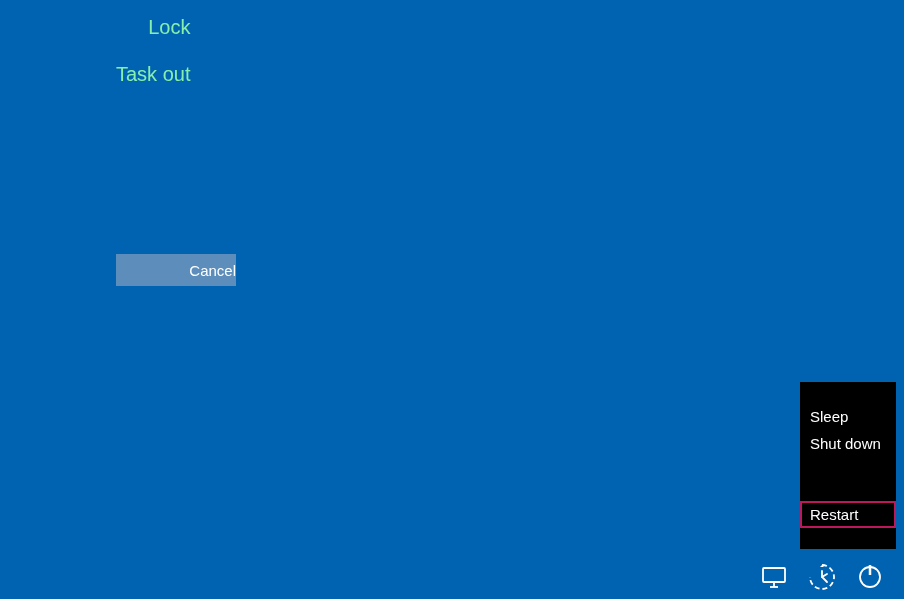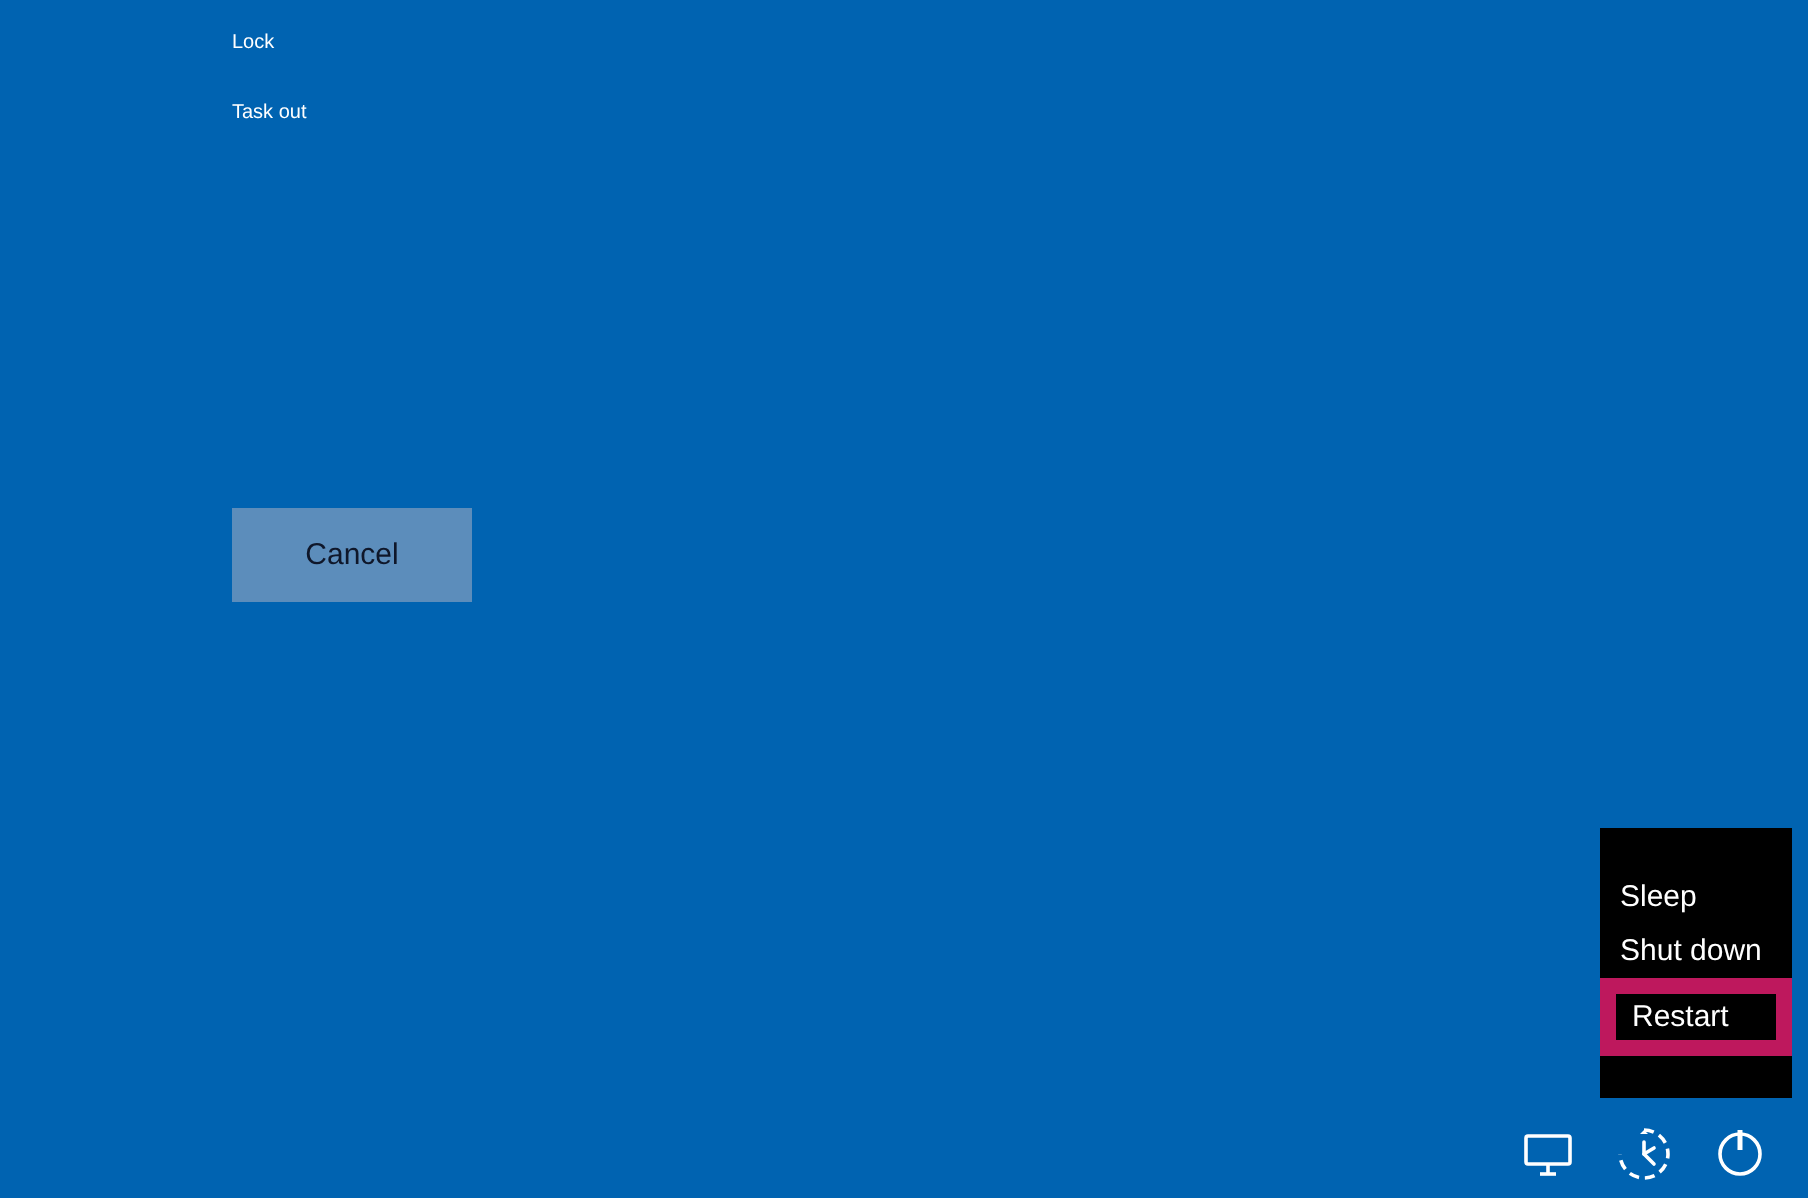--- a/index.html
+++ b/index.html
@@ -15,58 +15,60 @@
       color: #ffffff;
       position: relative;
       overflow: hidden;
     }
     .menu-list {
       position: absolute;
       top: 6px;
       left: 116px;
     }
     .menu-item {
-      font-size: 10px;
+      font-size: 20px;
       font-weight: 400;
       padding: 10px 0 14px 0;
       cursor: pointer;
-      color: #ffffff;
+      color: #86efac;
       white-space: nowrap;
+      text-align: right;
     }
     .cancel-button {
       position: absolute;
       top: 254px;
       left: 116px;
       width: 120px;
-      height: 47px;
+      height: 32px;
       background-color: #5c8dbb;
       border: none;
-      color: #0f172a;
+      color: #ffffff;
       font-size: 15px;
       font-family: 'Segoe UI', sans-serif;
       cursor: pointer;
-      text-align: center;
+      text-align: right;
     }
     .power-menu {
       position: absolute;
       bottom: 50px;
       right: 8px;
       background-color: #000000;
       padding: 21px 0;
       min-width: 96px;
     }
     .power-menu-item {
       font-size: 15px;
       padding: 5px 10px;
       cursor: pointer;
       color: #ffffff;
     }
     .power-menu-item.highlighted {
-      border: 8px solid #be185d;
+      border: 2px solid #be185d;
       padding: 3px 8px;
+      margin-top: 44px;
     }
     .bottom-icons {
       position: absolute;
       bottom: 8px;
       right: 20px;
       display: flex;
       gap: 20px;
       align-items: center;
     }
     .icon-btn {

